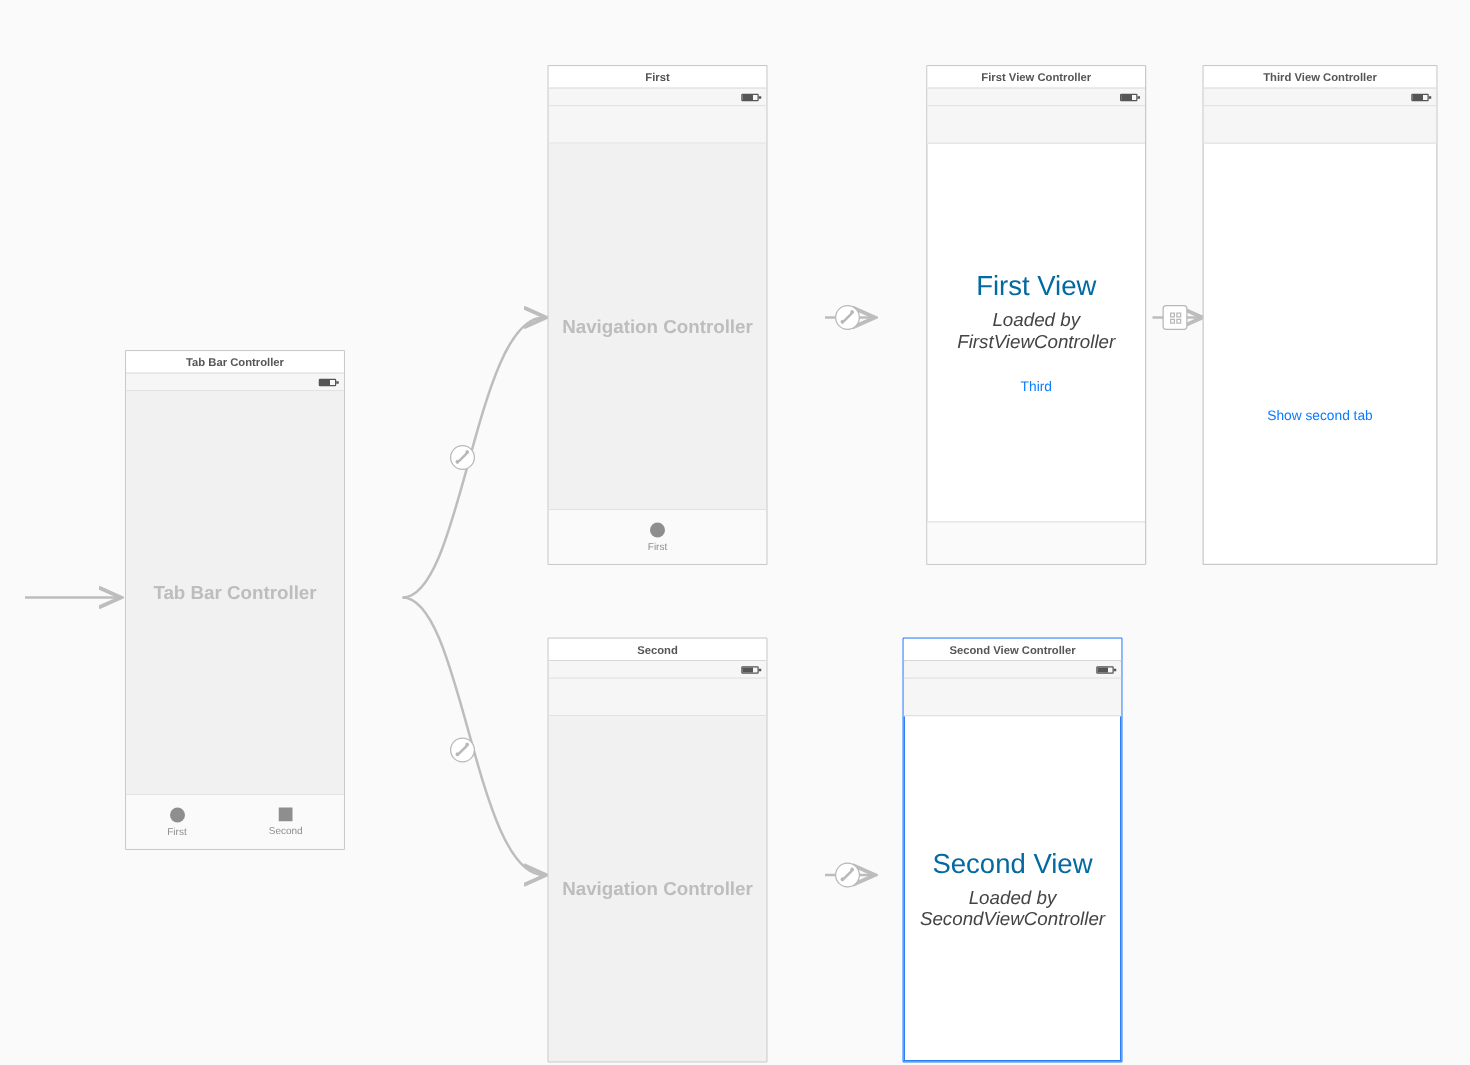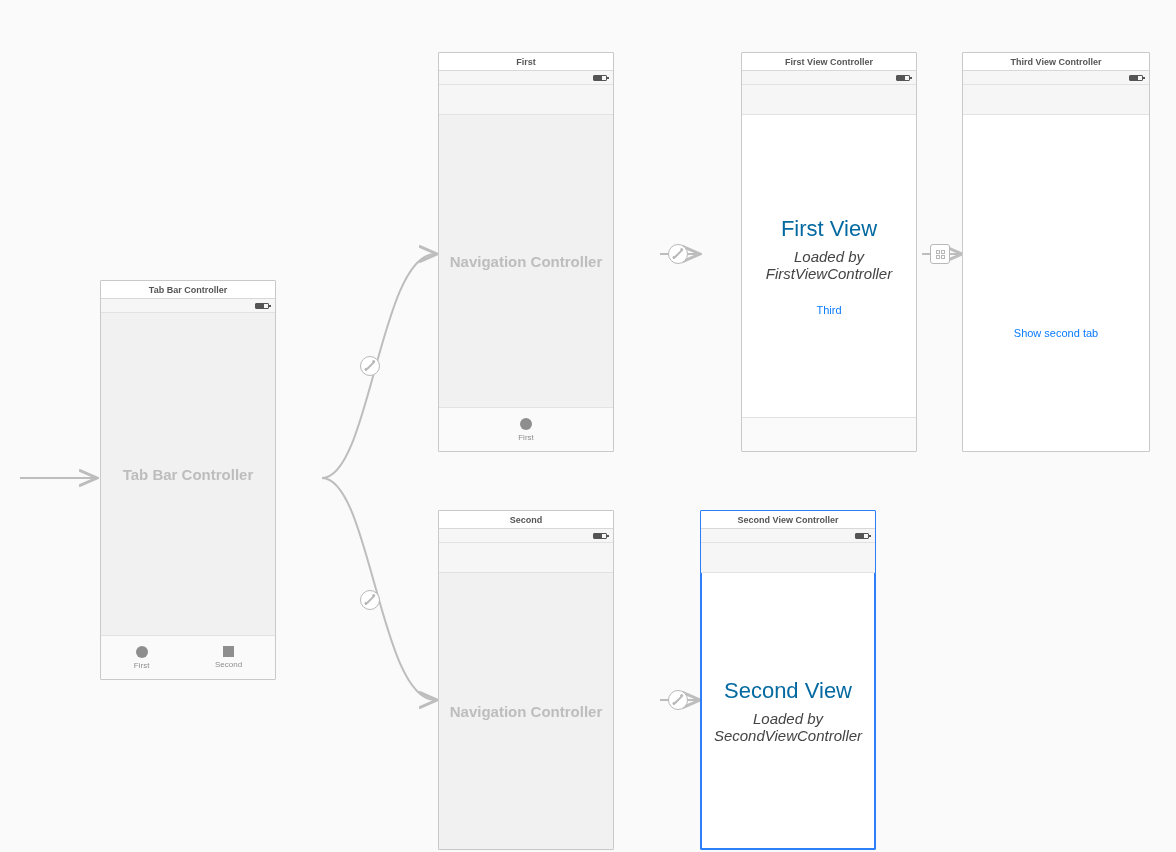--- a/index.html
+++ b/index.html
@@ -17,21 +17,21 @@
   .scene {
     position: absolute;
     width: 176px;
     border: 1px solid #c9c9c9;
     background: #fff;
     border-radius: 1px;
     display: flex;
     flex-direction: column;
     box-shadow: 0 0 0 rgba(0,0,0,0);
   }
-  .scene.selected { border-color: #2d7ff9; box-shadow: 0 0 0 1px #2d7ff9 inset; }
+  .scene.selected { border-color: #2d7ff9; box-shadow: 0 0 0 1px #2d7ff9 inset; margin-left: 22px; }
   .scene-title {
     font-size: 9px;
     font-weight: 600;
     color: #555;
     text-align: center;
     padding: 4px 0 3px 0;
     border-bottom: 1px solid #d8d8d8;
     background: #fff;
   }
   .statusbar {

